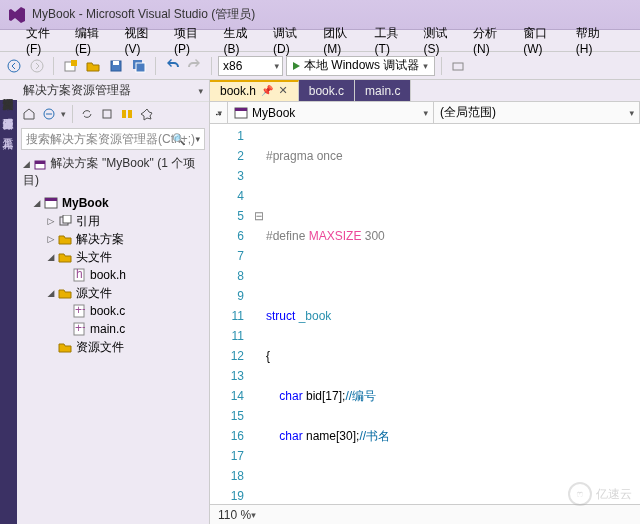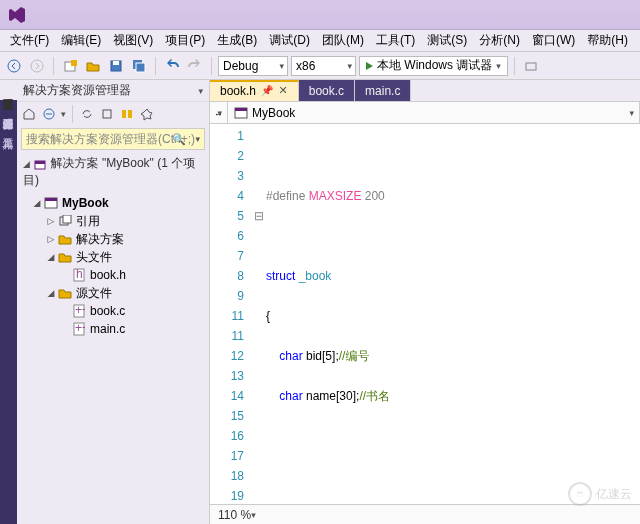--- a/index.html
+++ b/index.html
@@ -1,37 +1,37 @@
 <!DOCTYPE html>
 <html><head>
 <meta charset="utf-8">
 <style>
 * { margin: 0; padding: 0; box-sizing: border-box; font-family: "Microsoft YaHei", "Segoe UI", sans-serif; font-size: 12px; }
 body { width: 640px; height: 524px; background: #eee; overflow: hidden; position: relative; }
 .titlebar { height: 30px; background: linear-gradient(#d6c7e8,#d1c1e4); display: flex; align-items: center; padding: 0 8px; border-bottom: 1px solid #b8a8cc; }
 .titlebar .vs-icon { width: 18px; height: 18px; margin-right: 6px; }
 .titlebar .title { color: #333; }
-.menubar { height: 22px; background: #eee9f3; display: flex; align-items: center; padding: 0 4px; border-bottom: 1px solid #ccc; }
+.menubar { height: 22px; background: #eee9f3; display: flex; align-items: center; padding: 0 20px; border-bottom: 1px solid #ccc; }
 .menubar span { padding: 2px 6px; cursor: default; }
 .toolbar { height: 28px; background: #eee9f3; display: flex; align-items: center; padding: 0 4px; gap: 3px; border-bottom: 1px solid #ccc; }
 .tb-btn { width: 20px; height: 20px; display: flex; align-items: center; justify-content: center; }
 .tb-sep { width: 1px; height: 18px; background: #ccc; margin: 0 3px; }
 .tb-combo { height: 20px; border: 1px solid #bbb; background: #fff; padding: 0 16px 0 4px; font-size: 11px; display: flex; align-items: center; position: relative; }
 .tb-combo::after { content: "▾"; position: absolute; right: 3px; font-size: 9px; color: #555; }
 .tb-start { display: flex; align-items: center; gap: 4px; padding: 0 6px; height: 20px; border: 1px solid #bbb; background: #fff; }
 .play { width: 0; height: 0; border-left: 7px solid #388a34; border-top: 4px solid transparent; border-bottom: 4px solid transparent; }
 .main { display: flex; height: calc(100% - 80px); }
 .sidetabs { width: 17px; background: #3b3164; display: flex; flex-direction: column; }
 .sidetab { writing-mode: vertical-rl; color: #cfc6e8; padding: 10px 2px; font-size: 11px; cursor: default; }
 .sidetab.active { background: #eee9f3; color: #333; }
 .panel { width: 193px; background: #eee9f3; border-right: 1px solid #ccc; display: flex; flex-direction: column; }
 .panel-hdr { height: 22px; background: #eee9f3; display: flex; align-items: center; padding: 0 6px; color: #333; border-bottom: 1px solid #ddd; }
 .panel-tb { height: 24px; display: flex; align-items: center; gap: 4px; padding: 0 4px; }
 .panel-tb .ico { width: 16px; height: 16px; display:flex;align-items:center;justify-content:center; }
-.panel-search { height: 22px; margin: 2px 4px; border: 1px solid #ccc; background: #fef9c3; display: flex; align-items: center; padding: 0 4px; color: #888; position: relative; }
+.panel-search { height: 22px; margin: 2px 4px; border: 1px solid #ccc; background: #ffffff; display: flex; align-items: center; padding: 0 4px; color: #888; position: relative; }
 .panel-search::after { content: "🔍"; position: absolute; right: 18px; font-size: 11px; }
 .panel-search .dd { position: absolute; right: 4px; font-size: 9px; color:#555; }
 .sol-line { padding: 3px 6px; color: #333; }
 .tree { flex: 1; overflow: auto; padding: 2px 0; }
 .tree-row { display: flex; align-items: center; height: 18px; cursor: default; }
 .tw { width: 12px; text-align: center; color: #555; font-size: 9px; }
 .tree-ico { width: 16px; height: 14px; margin-right: 3px; display:flex;align-items:center;justify-content:center; }
 .editor { flex: 1; background: #fff; display: flex; flex-direction: column; min-width: 0; }
 .ed-tabs { height: 22px; background: #eee9f3; display: flex; border-bottom: 1px solid #ccc; }
 .ed-tab { padding: 3px 10px; display: flex; align-items: center; gap: 5px; border-right: 1px solid #ccc; cursor: default; }
@@ -42,38 +42,39 @@
 .ed-nav .cmb { flex: 1; border-right: 1px solid #ccc; padding: 3px 6px; font-size: 11px; display: flex; align-items: center; gap: 4px; position: relative; }
 .ed-nav .cmb::after { content: "▾"; position: absolute; right: 5px; font-size: 9px; color:#555; }
 .code-wrap { flex: 1; display: flex; overflow: hidden; background: #fff; }
 .gutter { width: 42px; text-align: right; padding: 2px 8px 2px 0; color: #2b91af; background: #fff; font-family: Consolas, monospace; font-size: 13px; line-height: 20px; }
 .fold { width: 14px; font-family: Consolas, monospace; font-size: 13px; line-height: 20px; color: #888; padding-top: 2px; }
 .fold div { height: 20px; text-align: center; }
 .code { flex: 1; font-family: Consolas, monospace; font-size: 13px; line-height: 20px; padding: 2px 0; white-space: pre; }
 .code .ln { height: 20px; }
 .c-g { color: #808080; }
 .c-b { color: #0000ff; }
-.c-gr { color: #4d7c0f; }
+.c-gr { color: #0369a1; }
 .c-t { color: #2b91af; }
 .c-m { color: #ec4899; }
 .status { height: 20px; background: #fafafa; border-top: 1px solid #ccc; display: flex; align-items: center; padding: 0 8px; font-size: 11px; color: #333; gap: 0; }
 .status .arr { font-size: 9px; color:#555; }
 .watermark { position: absolute; right: 8px; bottom: 18px; opacity: 0.35; font-size: 14px; color: #888; display: flex; align-items: center; gap: 4px; }
 .watermark .circ { width: 24px; height: 24px; border: 2px solid #aaa; border-radius: 50%; display:flex;align-items:center;justify-content:center;font-size:10px; }
 .bold { font-weight: bold; }
 </style>
 </head>
 <body>
 
 <div class="titlebar">
   <span class="vs-icon">
     <svg viewBox="0 0 18 18">
         <path fill="#68217a" d="M13 1l4 2v12l-4 2-6-5-4 3-2-1V4l2-1 4 3 6-5z"></path>
       </svg>
   </span>
+  <span class="title">MyBook - Microsoft Visual Studio (管理员)</span>
 </div>
 
 <div class="menubar">
   <span>文件(F)</span>
   <span>编辑(E)</span>
   <span>视图(V)</span>
   <span>项目(P)</span>
   <span>生成(B)</span>
   <span>调试(D)</span>
   <span>团队(M)</span>
@@ -126,23 +127,20 @@
       <svg width="14" height="14">
         <path d="M9 3a5 5 0 015 5h-2a3 3 0 00-3-3H5l2 2-1 1-4-4 4-4 1 1-2 2z" fill="#2a6fb5"></path>
       </svg>
     </div>
   <div class="tb-btn">
       <svg width="14" height="14">
         <path d="M5 3a5 5 0 00-5 5h2a3 3 0 013-3h4l-2 2 1 1 4-4-4-4-1 1 2 2z" fill="#bbb"></path>
       </svg>
     </div>
   <div class="tb-sep"></div>
-  <div class="tb-combo" style="width:70px">
-      <span>Debug</span>
-    </div>
   <div class="tb-combo" style="width:65px">
       <span>x86</span>
     </div>
   <div class="tb-start">
     <span class="play"></span>
     <span>本地 Windows 调试器</span>
     <span style="font-size:9px;color:#555">▾</span>
   </div>
   <div class="tb-sep"></div>
   <div class="tb-btn">
@@ -280,20 +278,28 @@
         <span>book.c</span>
       </div>
       <div class="tree-row" style="padding-left:54px">
         <span class="tree-ico">
             <svg width="12" height="14">
               <rect x="1" y="1" width="10" height="12" fill="#fff" stroke="#888"></rect>
               <text x="2" y="10" font-size="7" fill="#9b4f96">++</text>
             </svg>
           </span>
         <span>main.c</span>
+      </div>
+      <div class="tree-row" style="padding-left:40px">
+        <span class="tree-ico">
+            <svg width="14" height="12">
+              <path d="M1 3h5l1 2h6v6H1z" fill="#e8b000" stroke="#a07800"></path>
+            </svg>
+          </span>
+        <span>资源文件</span>
       </div>
     </div>
   </div>
 
   <div class="editor">
     <div class="ed-tabs">
       <div class="ed-tab active">
         <span>book.h</span>
           <span class="pin">📌</span>
           <span class="x">✕</span>
@@ -309,20 +315,23 @@
       <div class="cmb" style="flex:0 0 18px;padding:0">
           <span style="font-size:9px;margin:auto">↔</span>
         </div>
       <div class="cmb">
         <svg width="14" height="14">
             <rect x="1" y="2" width="12" height="10" fill="#fff" stroke="#555"></rect>
             <rect x="1" y="2" width="12" height="3" fill="#68217a"></rect>
           </svg>
         <span>MyBook</span>
       </div>
+      <div class="cmb">
+          <span>(全局范围)</span>
+        </div>
     </div>
     <div class="code-wrap">
       <div class="gutter">
         <div>1</div>
           <div>2</div>
           <div>3</div>
           <div>4</div>
           <div>5</div>
           <div>6</div>
           <div>7</div>
@@ -354,26 +363,27 @@
           <div></div>
           <div></div>
           <div></div>
           <div></div>
           <div></div>
           <div></div>
           <div></div>
           <div></div>
       </div>
       <div class="code">
+<div class="ln"><span class="c-g">#pragma once</span></div>
 <div class="ln"></div>
-<div class="ln"><span class="c-g">#define </span><span class="c-m">MAXSIZE</span><span class="c-g"> 200</span></div>
+<div class="ln"><span class="c-g">#define </span><span class="c-m">MAXSIZE</span><span class="c-g"> 300</span></div>
 <div class="ln"></div>
 <div class="ln"><span class="c-b">struct </span><span class="c-t">_book</span></div>
 <div class="ln"><span>{</span></div>
-<div class="ln"><span class="c-b">    char</span><span> bid[5];</span><span class="c-gr">//编号</span></div>
+<div class="ln"><span class="c-b">    char</span><span> bid[17];</span><span class="c-gr">//编号</span></div>
 <div class="ln"><span class="c-b">    char</span><span> name[30];</span><span class="c-gr">//书名</span></div>
 
 
 
 
 
 
 
 
 

